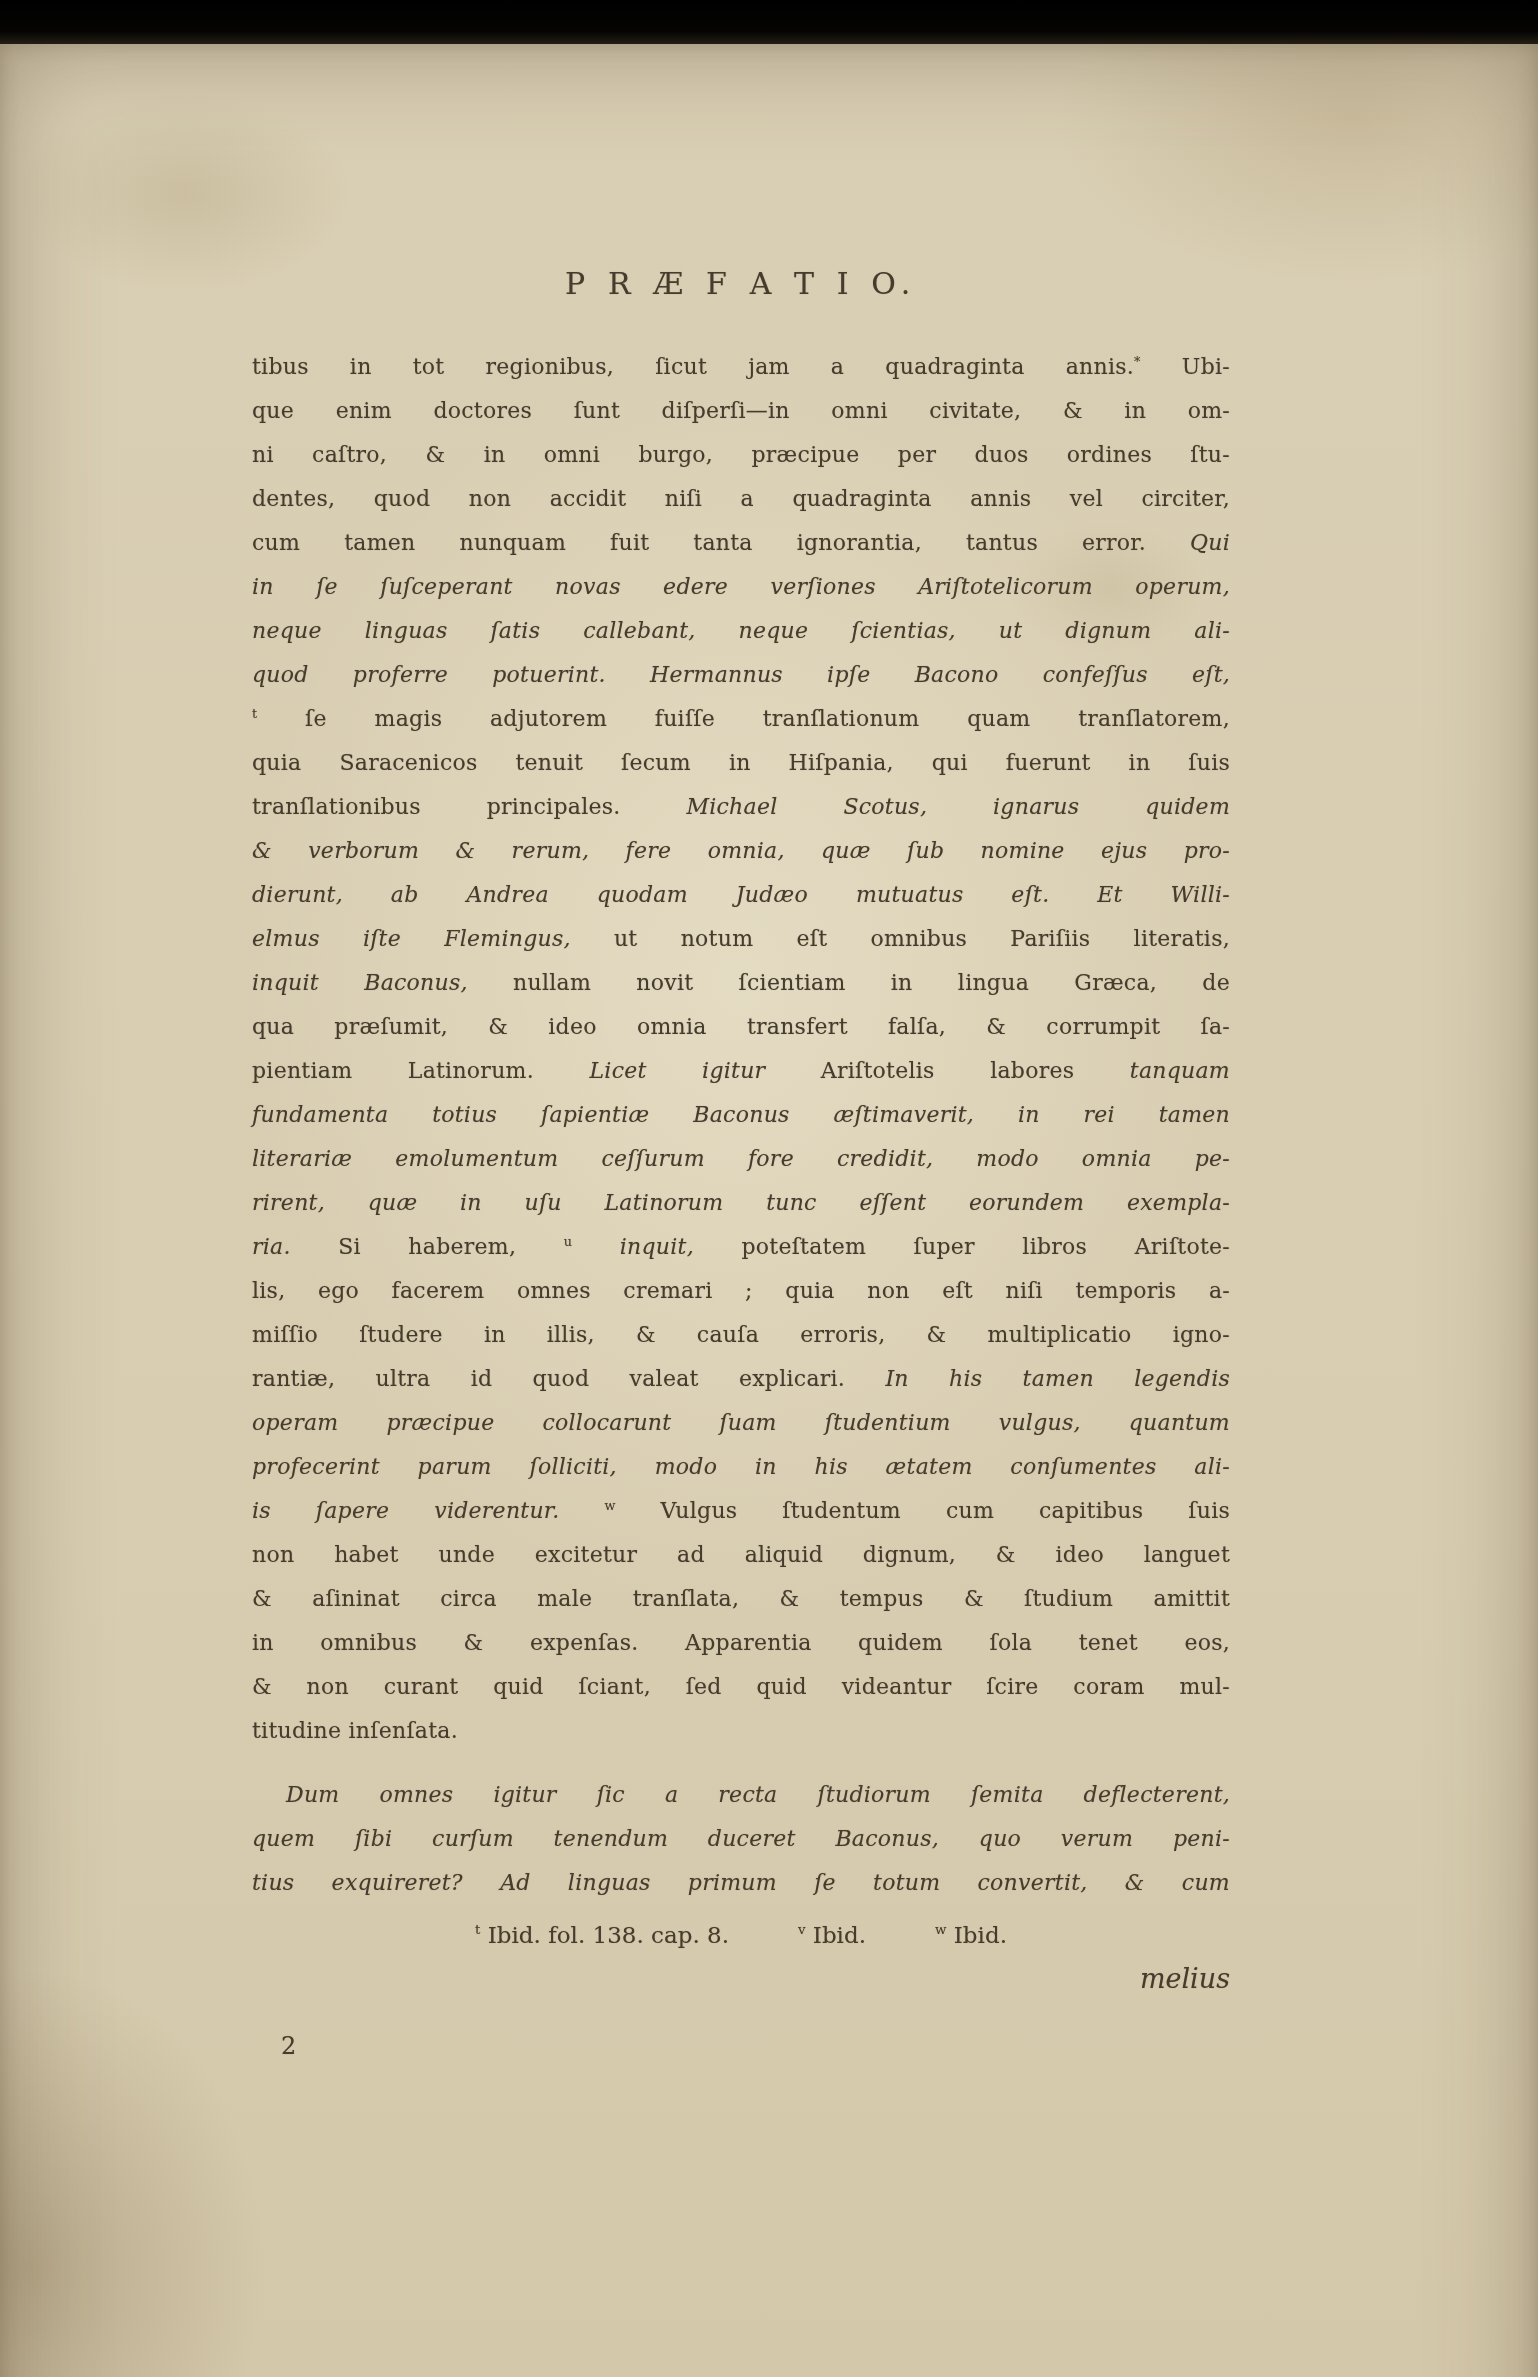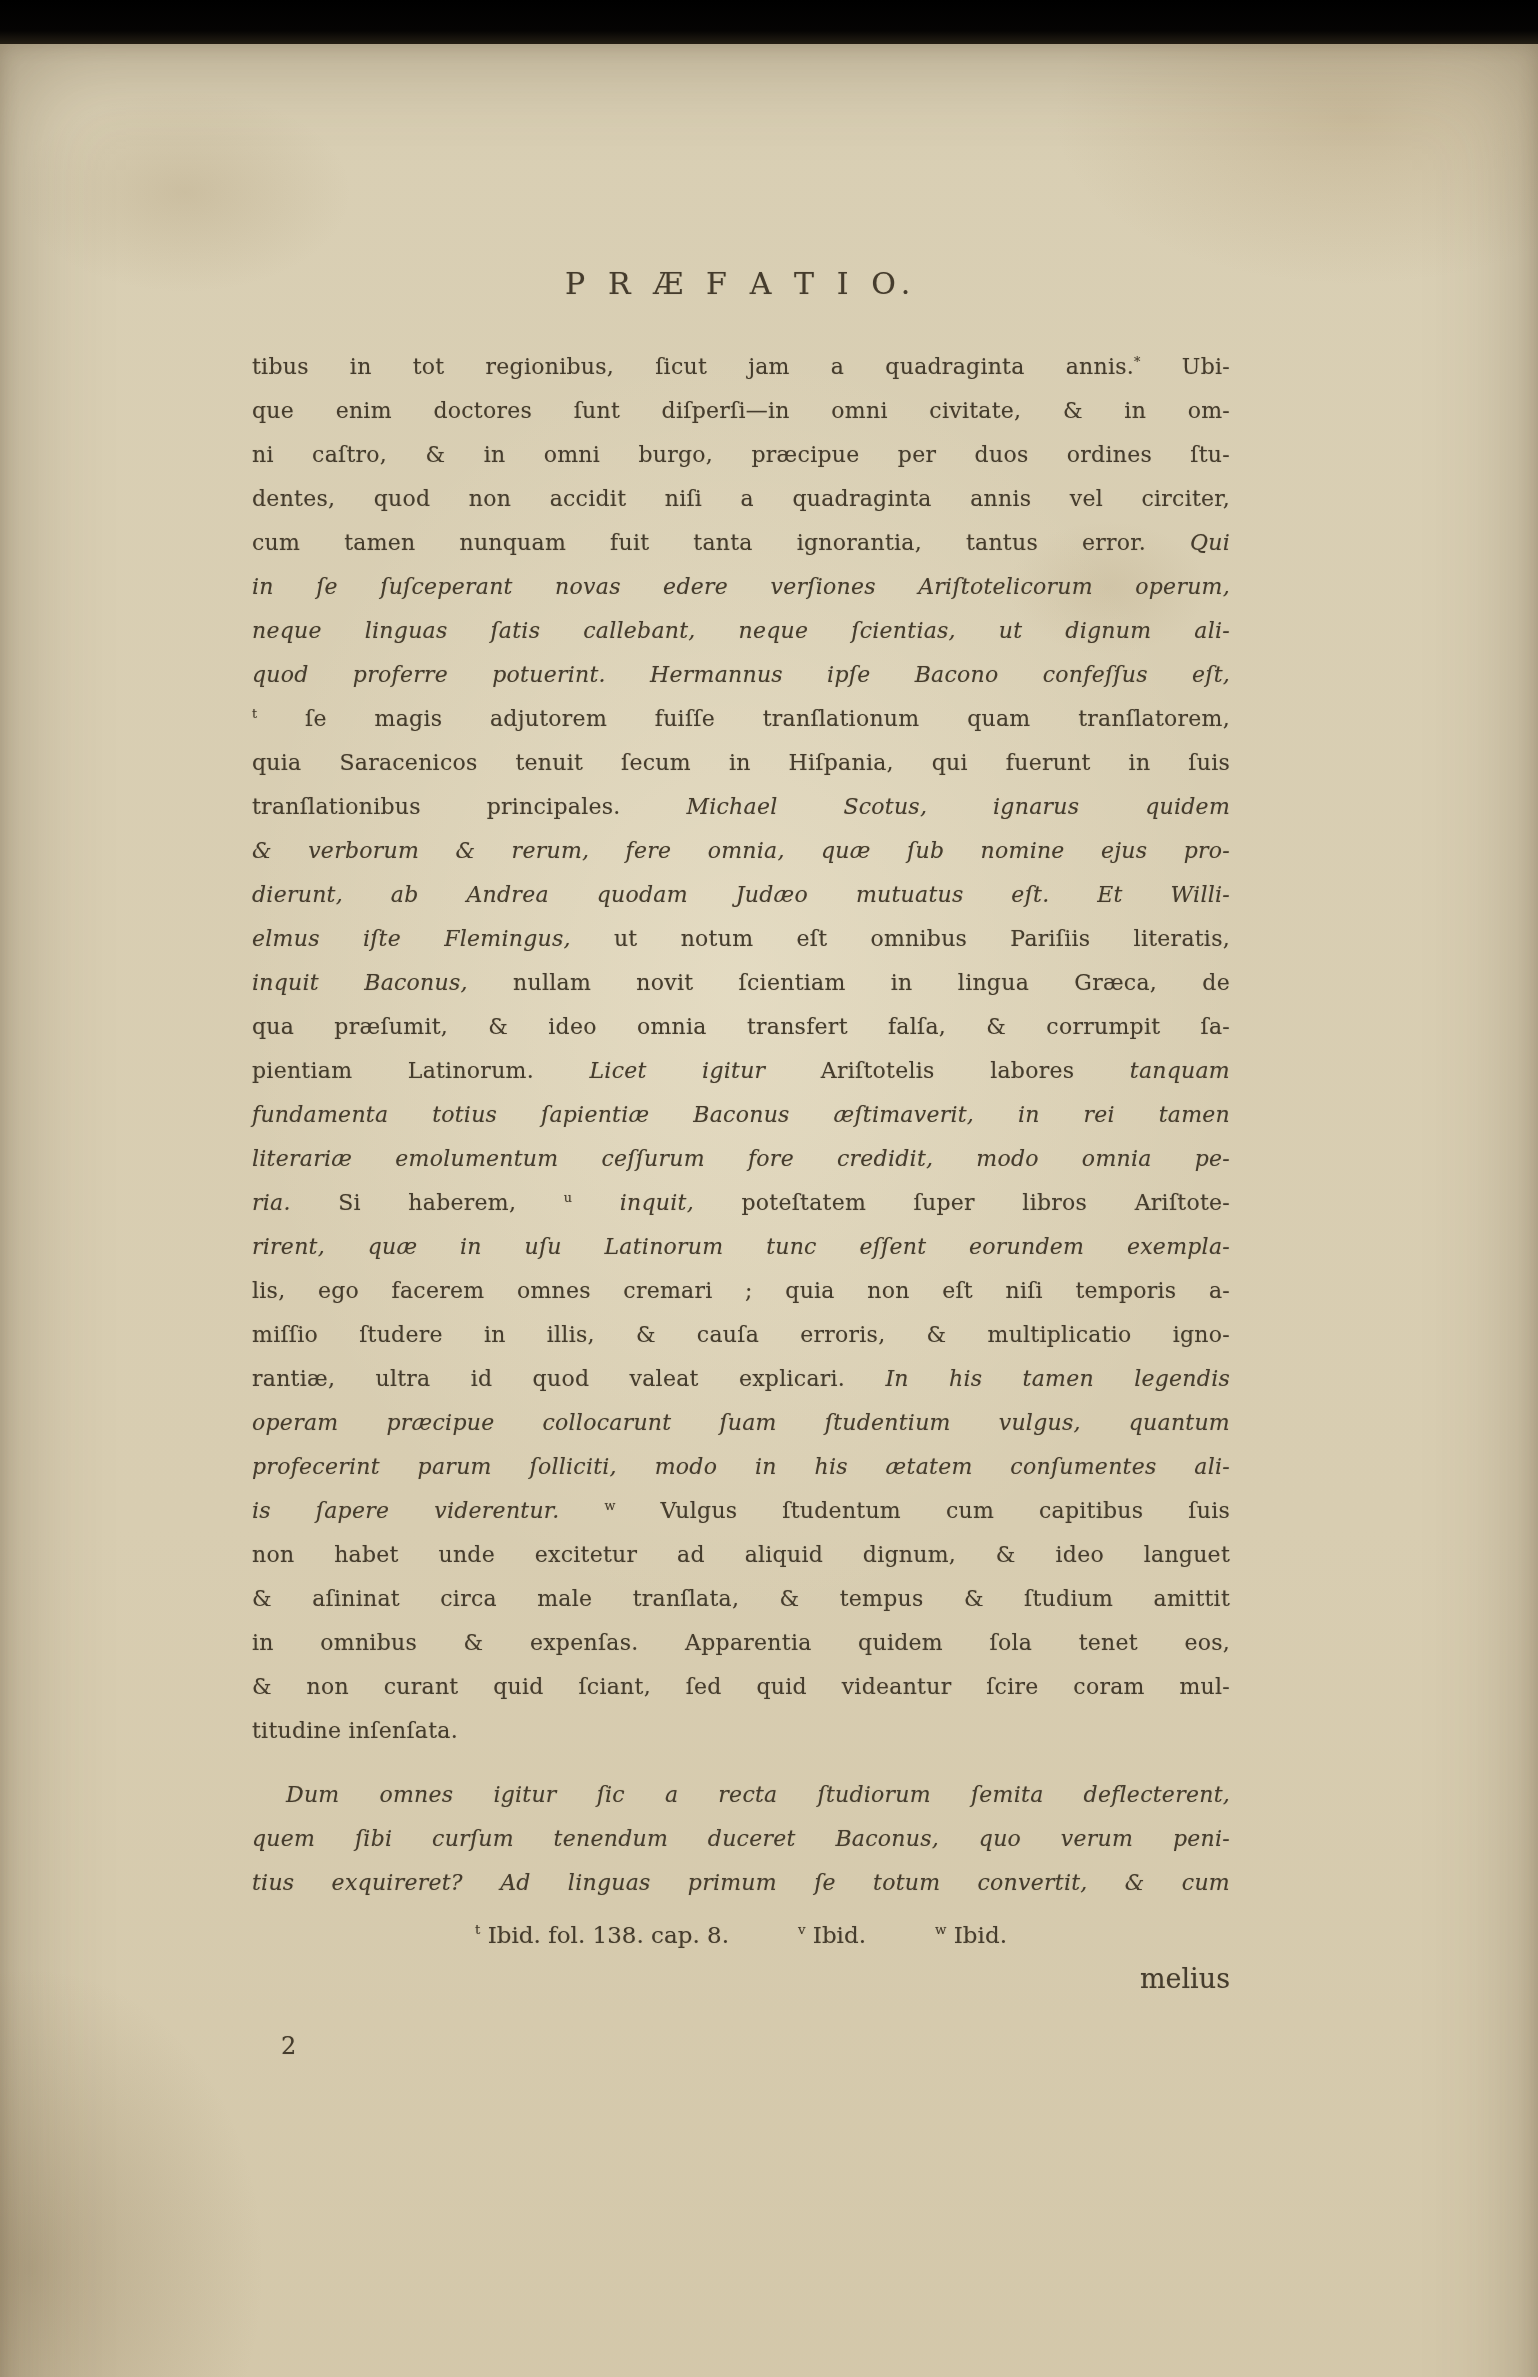--- a/index.html
+++ b/index.html
@@ -55,21 +55,21 @@
   }
   .tline.nj{text-align-last:left;}
   .tline.indent{padding-left:34px;}
   .para2{margin-top:20px;}
   .it{font-style:italic;}
   .sup{font-size:58%;vertical-align:super;line-height:0;}
   .fnotes{margin-top:16px;font-size:23px;line-height:28.5px;}
   .fnotes .tline{text-align:center;text-align-last:center;}
   .catchword-row{
     margin-top:12.4px;text-align:right;
-    font-size:27px;line-height:33px;
+    font-size:27px;line-height:33px;font-style:italic;
   }
   .signature{
     position:absolute;left:281px;top:1988px;
     font-size:24px;color:var(--ink);
     text-shadow:0 0 1px rgba(74,62,40,0.35);
   }
 </style>
 </head>
 <body>
 
@@ -92,22 +92,22 @@
             <div class="tline"><span>quia Saracenicos tenuit ſecum in Hiſpania, qui fuerunt in ſuis</span></div>
             <div class="tline"><span>tranſlationibus principales. </span><span class="it">Michael Scotus, ignarus quidem</span></div>
             <div class="tline"><span class="it">&amp; verborum &amp; rerum, fere omnia, quæ ſub nomine ejus pro-</span></div>
             <div class="tline"><span class="it">dierunt, ab Andrea quodam Judæo mutuatus eſt. Et Willi-</span></div>
             <div class="tline"><span class="it">elmus iſte Flemingus,</span><span> ut notum eſt omnibus Pariſiis literatis,</span></div>
             <div class="tline"><span class="it">inquit Baconus,</span><span> nullam novit ſcientiam in lingua Græca, de</span></div>
             <div class="tline"><span>qua præſumit, &amp; ideo omnia transfert falſa, &amp; corrumpit ſa-</span></div>
             <div class="tline"><span>pientiam Latinorum. </span><span class="it">Licet igitur</span><span> Ariſtotelis labores </span><span class="it">tanquam</span></div>
             <div class="tline"><span class="it">fundamenta totius ſapientiæ Baconus æſtimaverit, in rei tamen</span></div>
             <div class="tline"><span class="it">literariæ emolumentum ceſſurum fore credidit, modo omnia pe-</span></div>
+            <div class="tline"><span class="it">rirent, quæ in uſu Latinorum tunc eſſent eorundem exempla-</span></div>
             <div class="tline"><span class="it">ria.</span><span> Si haberem, </span><span class="sup">u</span><span> </span><span class="it">inquit,</span><span> poteſtatem ſuper libros Ariſtote-</span></div>
-            <div class="tline"><span class="it">rirent, quæ in uſu Latinorum tunc eſſent eorundem exempla-</span></div>
             <div class="tline"><span>lis, ego facerem omnes cremari ; quia non eſt niſi temporis a-</span></div>
             <div class="tline"><span>miſſio ſtudere in illis, &amp; cauſa erroris, &amp; multiplicatio igno-</span></div>
             <div class="tline"><span>rantiæ, ultra id quod valeat explicari. </span><span class="it">In his tamen legendis</span></div>
             <div class="tline"><span class="it">operam præcipue collocarunt ſuam ſtudentium vulgus, quantum</span></div>
             <div class="tline"><span class="it">profecerint parum ſolliciti, modo in his ætatem conſumentes ali-</span></div>
             <div class="tline"><span class="it">is ſapere viderentur. </span><span class="sup">w</span><span> Vulgus ſtudentum cum capitibus ſuis</span></div>
             <div class="tline"><span>non habet unde excitetur ad aliquid dignum, &amp; ideo languet</span></div>
             <div class="tline"><span>&amp; aſininat circa male tranſlata, &amp; tempus &amp; ſtudium amittit</span></div>
             <div class="tline"><span>in omnibus &amp; expenſas. Apparentia quidem ſola tenet eos,</span></div>
             <div class="tline"><span>&amp; non curant quid ſciant, ſed quid videantur ſcire coram mul-</span></div>

